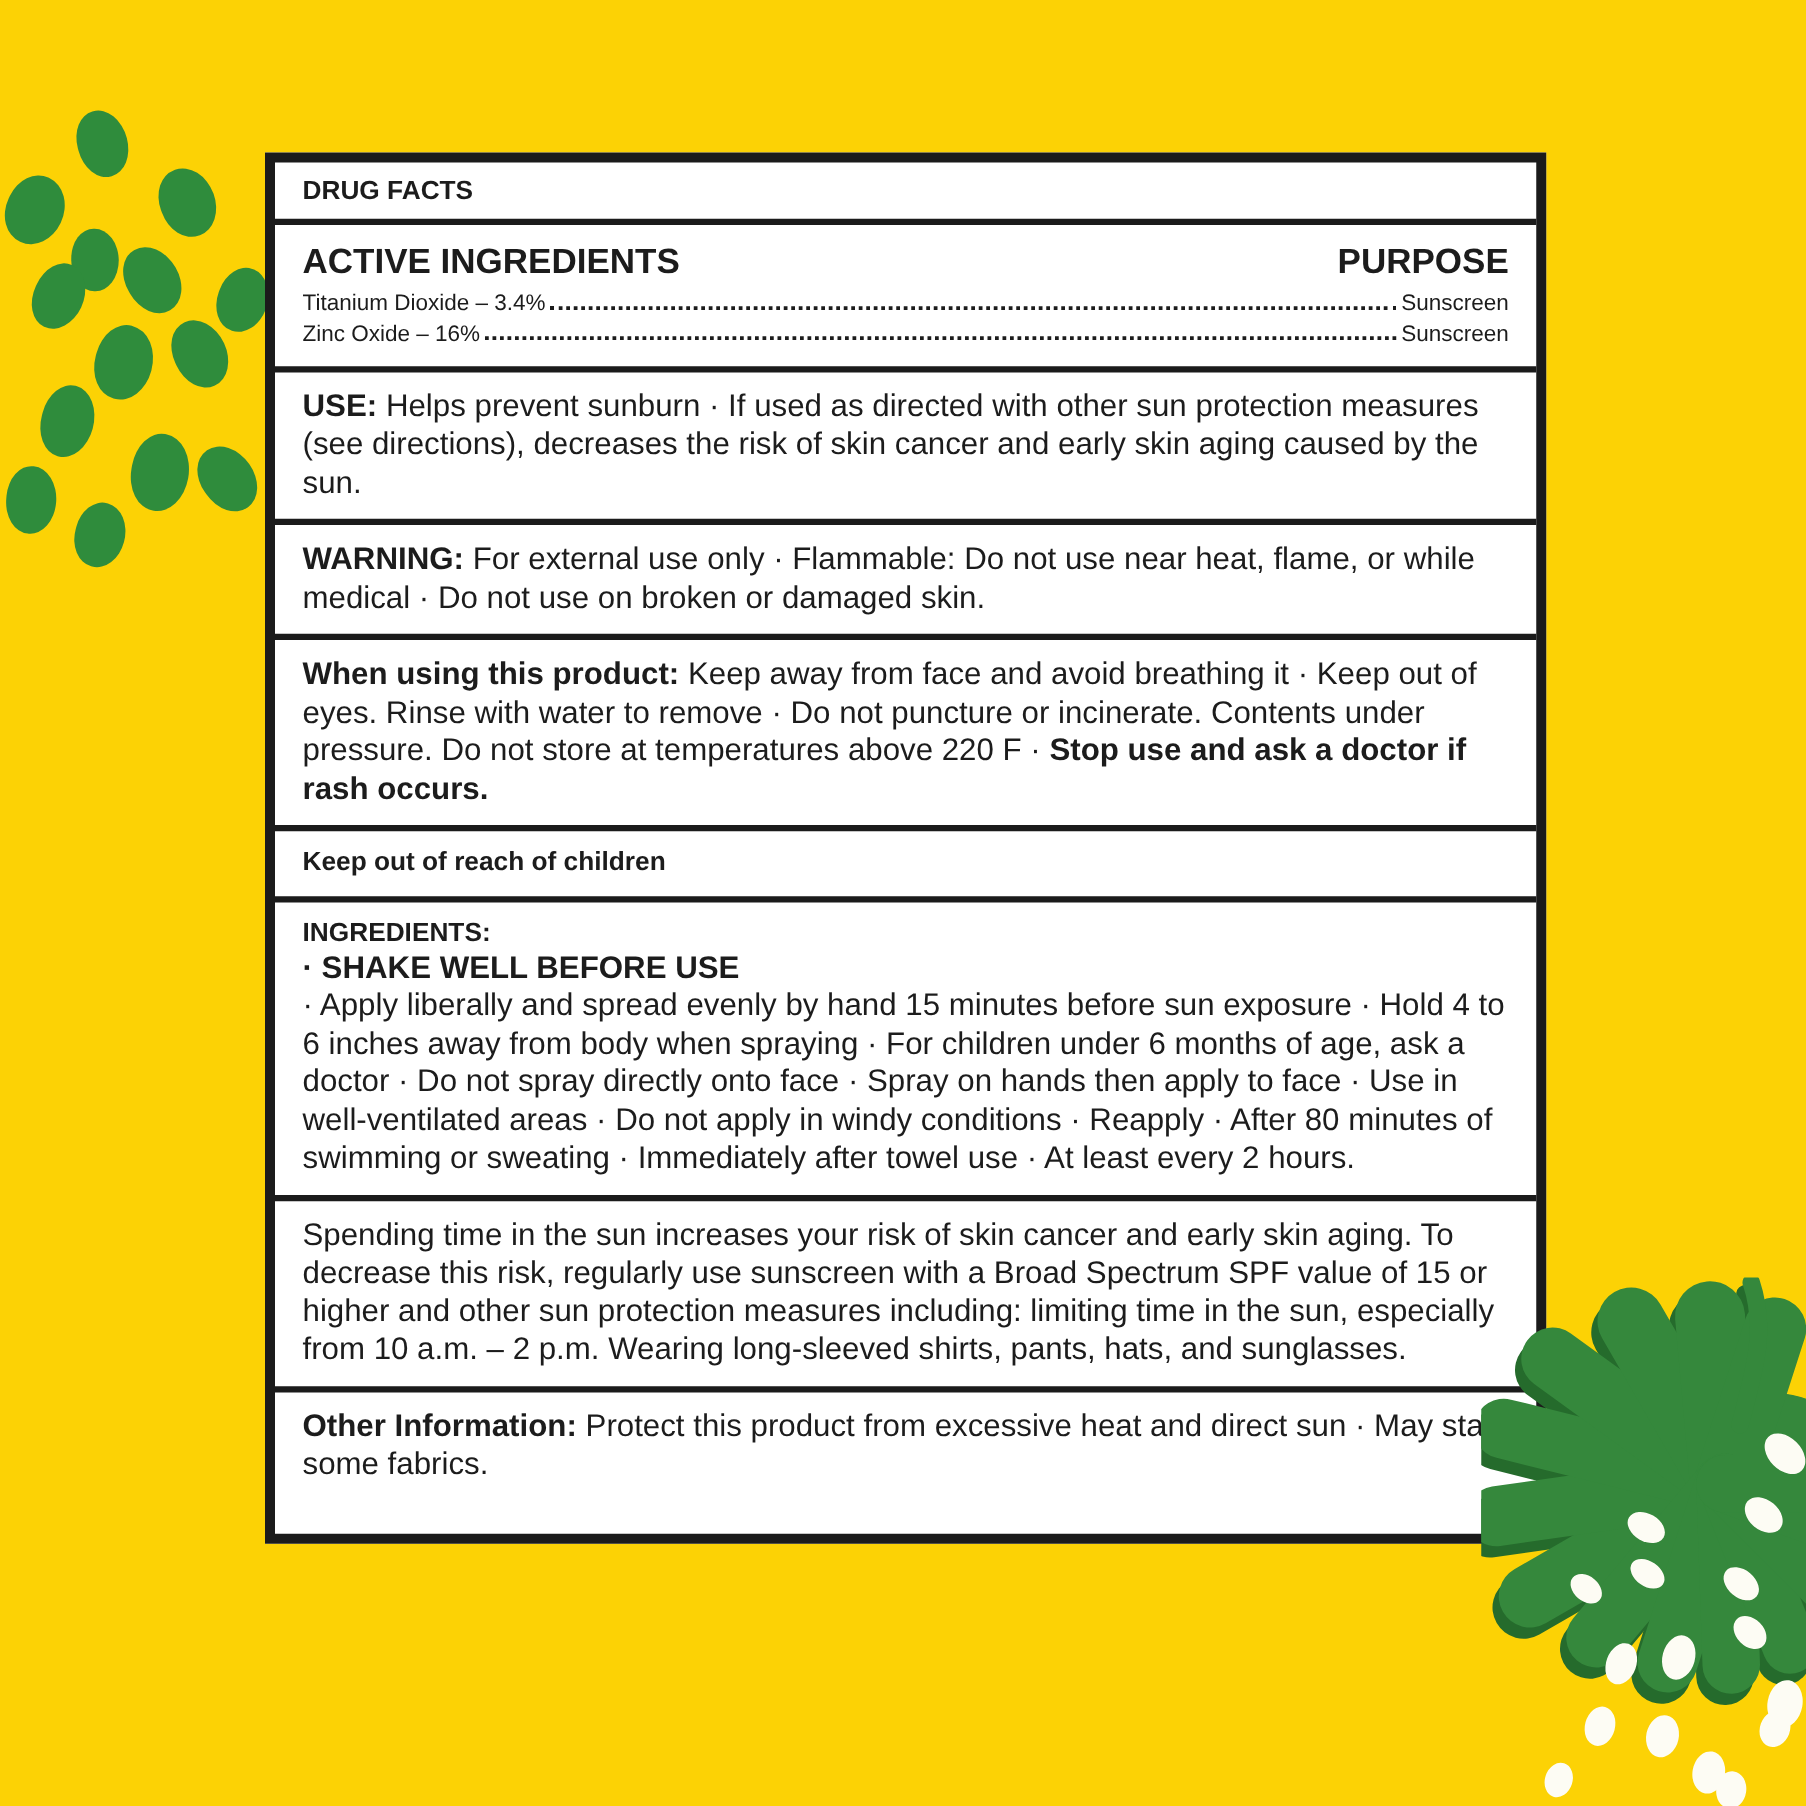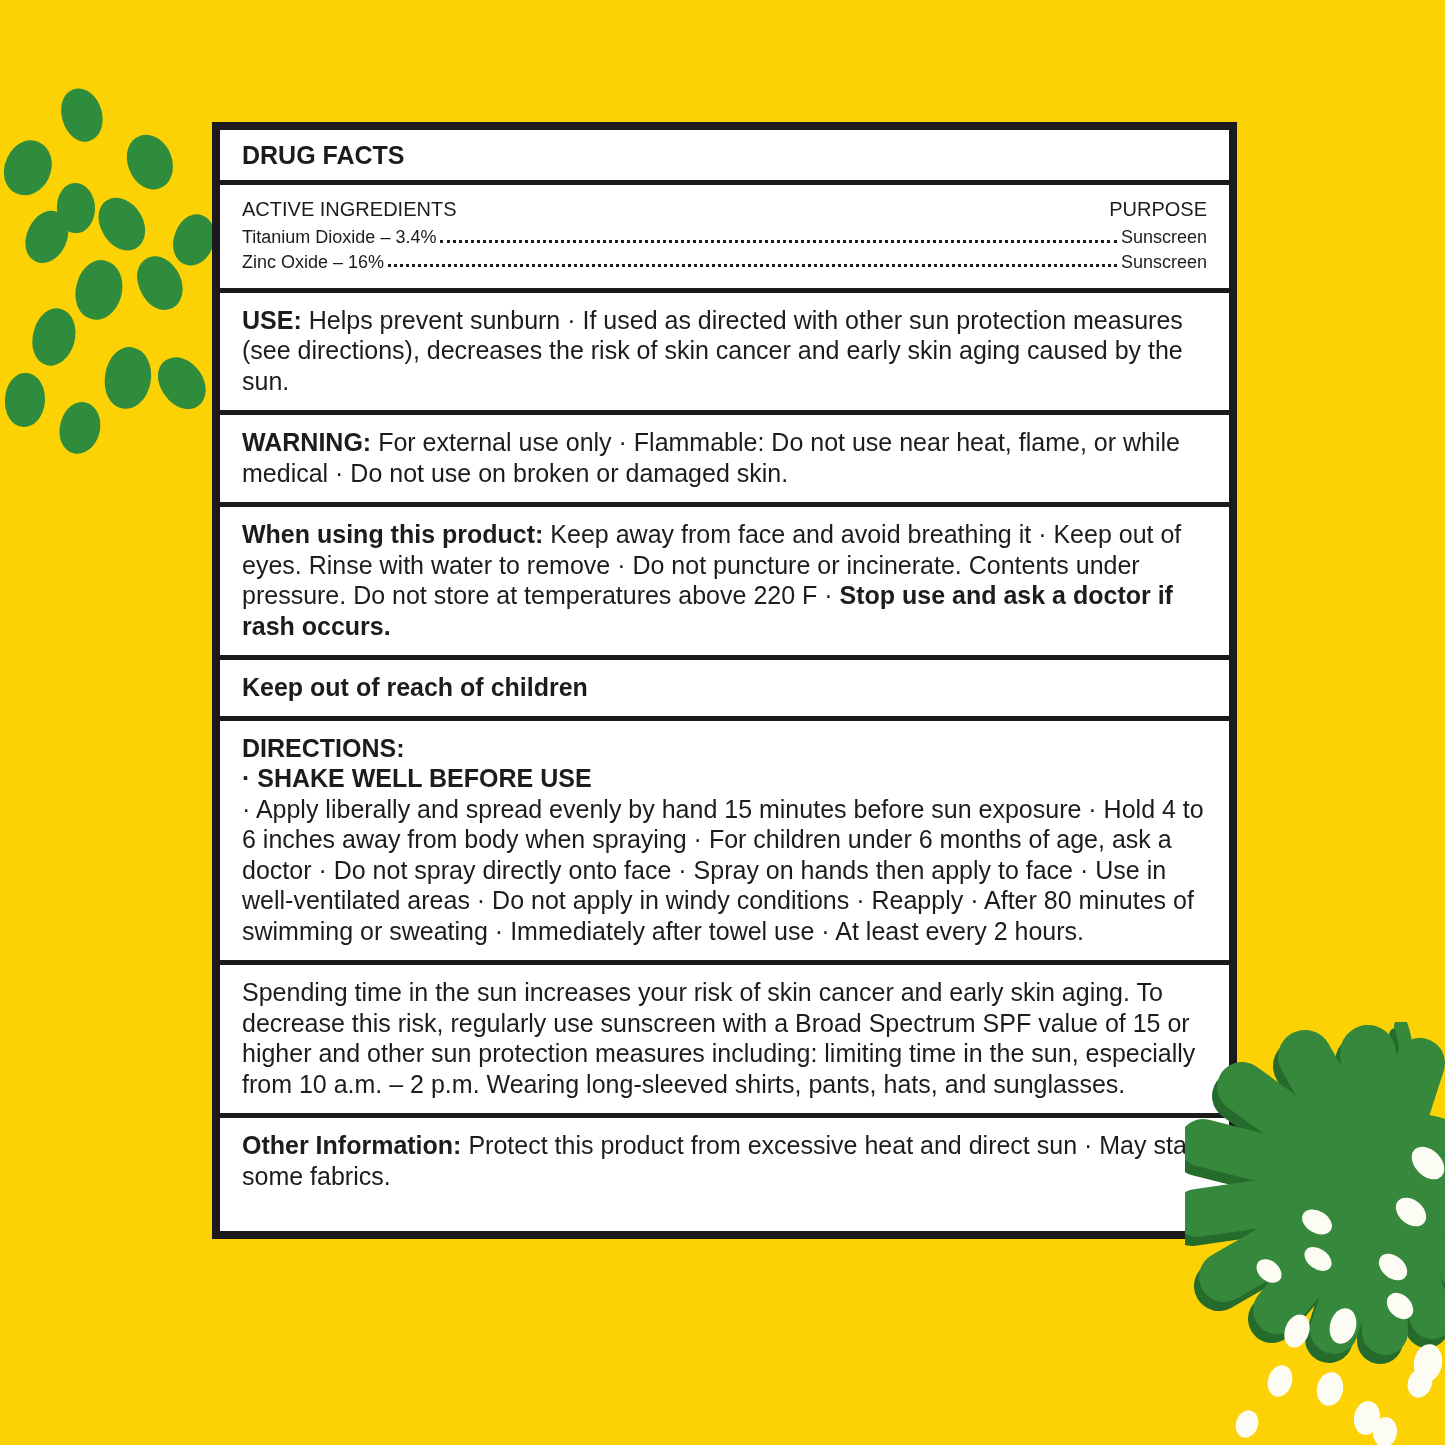--- a/index.html
+++ b/index.html
@@ -14,25 +14,25 @@
   
   .label{
     position:absolute;left:212px;top:122px;width:1025px;
     background:#ffffff;border:8px solid #1b1b1b;box-sizing:border-box;
     z-index:1;
   }
   .sec{border-top:5px solid #1b1b1b;padding:12px 22px 14px;}
   .sec:first-child{border-top:none;}
   .sec,.sec p{font-size:25px;line-height:1.22;}
   .sec p{margin:0;}
-  h1,h2{margin:0;font-size:25px;line-height:1.2;}
+  h1,h2{margin:0;font-size:21px;line-height:1.2;}
   .title-sec{padding:10px 22px;}
   b,.bold{font-weight:bold;}
   .lbl{margin-right:7px;}
-  .ai-head{display:flex;justify-content:space-between;font-weight:normal;font-size:20px;margin-bottom:4px;}
+  .ai-head{display:flex;justify-content:space-between;font-weight:bold;font-size:28px;margin-bottom:4px;}
   .ai-row{display:flex;align-items:flex-end;font-size:18px;line-height:1.35;}
   .ai-name,.ai-purpose{white-space:nowrap;}
   .ai-leader{flex:1;border-bottom:3px dotted #1c1c1c;margin:0 4px;position:relative;top:-7px;min-width:30px;}
   .dir-sub{margin-top:2px;}
   .other-sec{padding-bottom:40px;}
   .leaf{position:absolute;left:1185px;top:1022px;z-index:2;}
 </style>
 </head>
 <body>
 
@@ -88,21 +88,21 @@
 
     <div class="sec">
       <p><b class="lbl">When using this product:</b><span>Keep away from face and avoid breathing it · Keep out of eyes. Rinse with water to remove · Do not puncture or incinerate. Contents under pressure. Do not store at temperatures above 220 F · </span><b>Stop use and ask a doctor if rash occurs.</b></p>
     </div>
 
     <div class="sec">
       <h2>Keep out of reach of children</h2>
     </div>
 
     <div class="sec">
-      <h2>DIRECTIONS:</h2>
+      <h2>INGREDIENTS:</h2>
       <p class="bold dir-sub">· SHAKE WELL BEFORE USE</p>
       <p>· Apply liberally and spread evenly by hand 15 minutes before sun exposure · Hold 4 to 6 inches away from body when spraying · For children under 6 months of age, ask a doctor · Do not spray directly onto face · Spray on hands then apply to face · Use in well-ventilated areas · Do not apply in windy conditions · Reapply · After 80 minutes of swimming or sweating · Immediately after towel use · At least every 2 hours.</p>
     </div>
 
     <div class="sec">
       <p>Spending time in the sun increases your risk of skin cancer and early skin aging. To decrease this risk, regularly use sunscreen with a Broad Spectrum SPF value of 15 or higher and other sun protection measures including: limiting time in the sun, especially from 10 a.m. – 2 p.m. Wearing long-sleeved shirts, pants, hats, and sunglasses.</p>
     </div>
 
     <div class="sec other-sec">
       <p><b class="lbl">Other Information:</b><span>Protect this product from excessive heat and direct sun · May stain some fabrics.</span></p>

